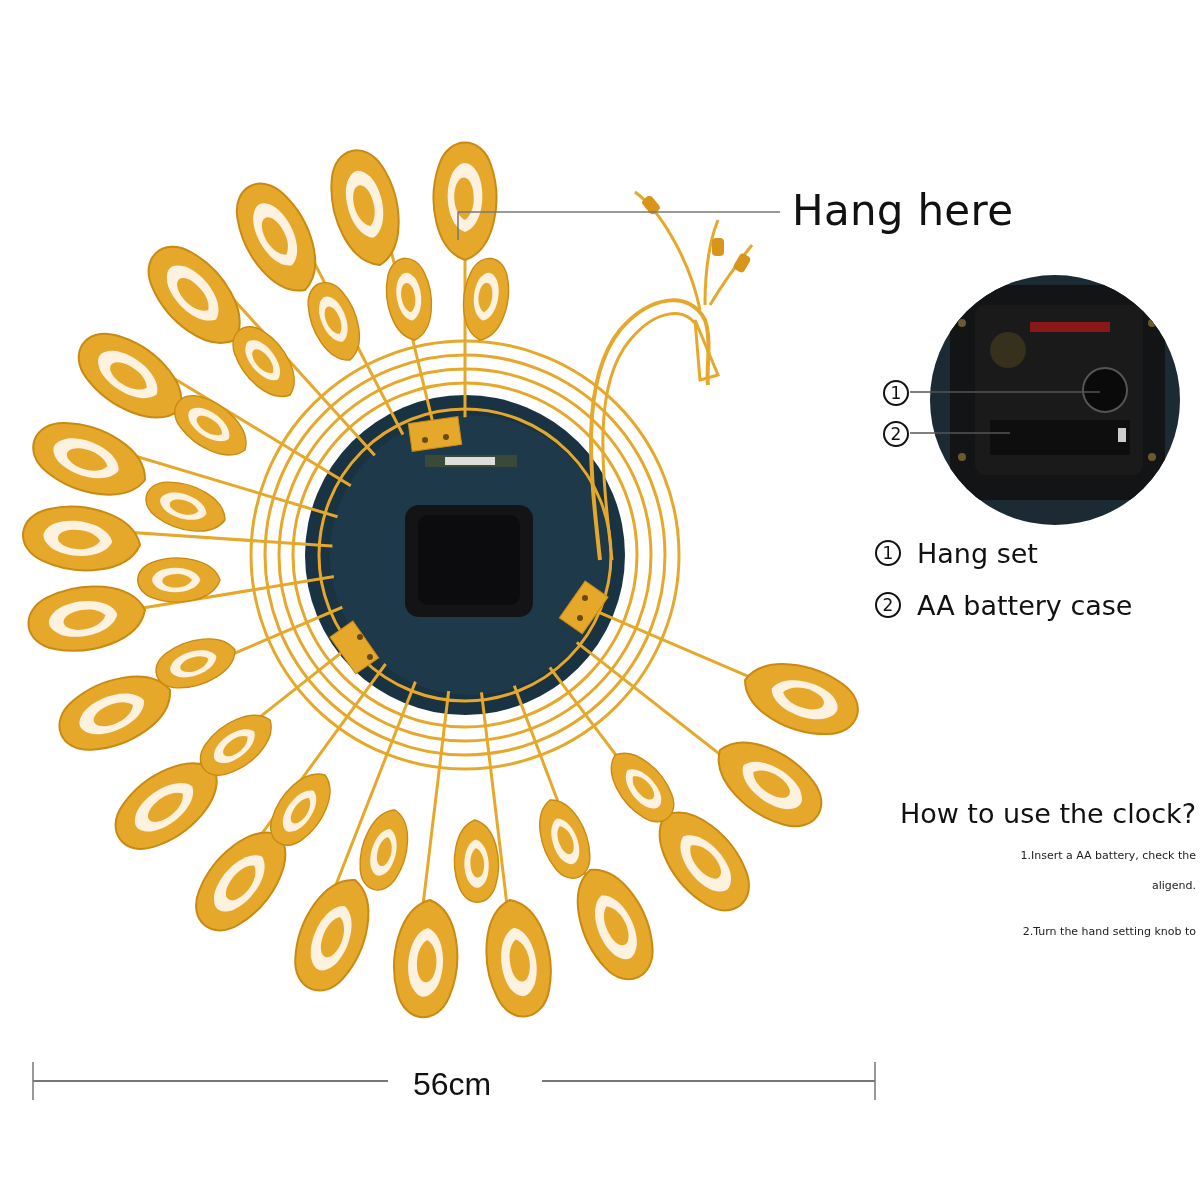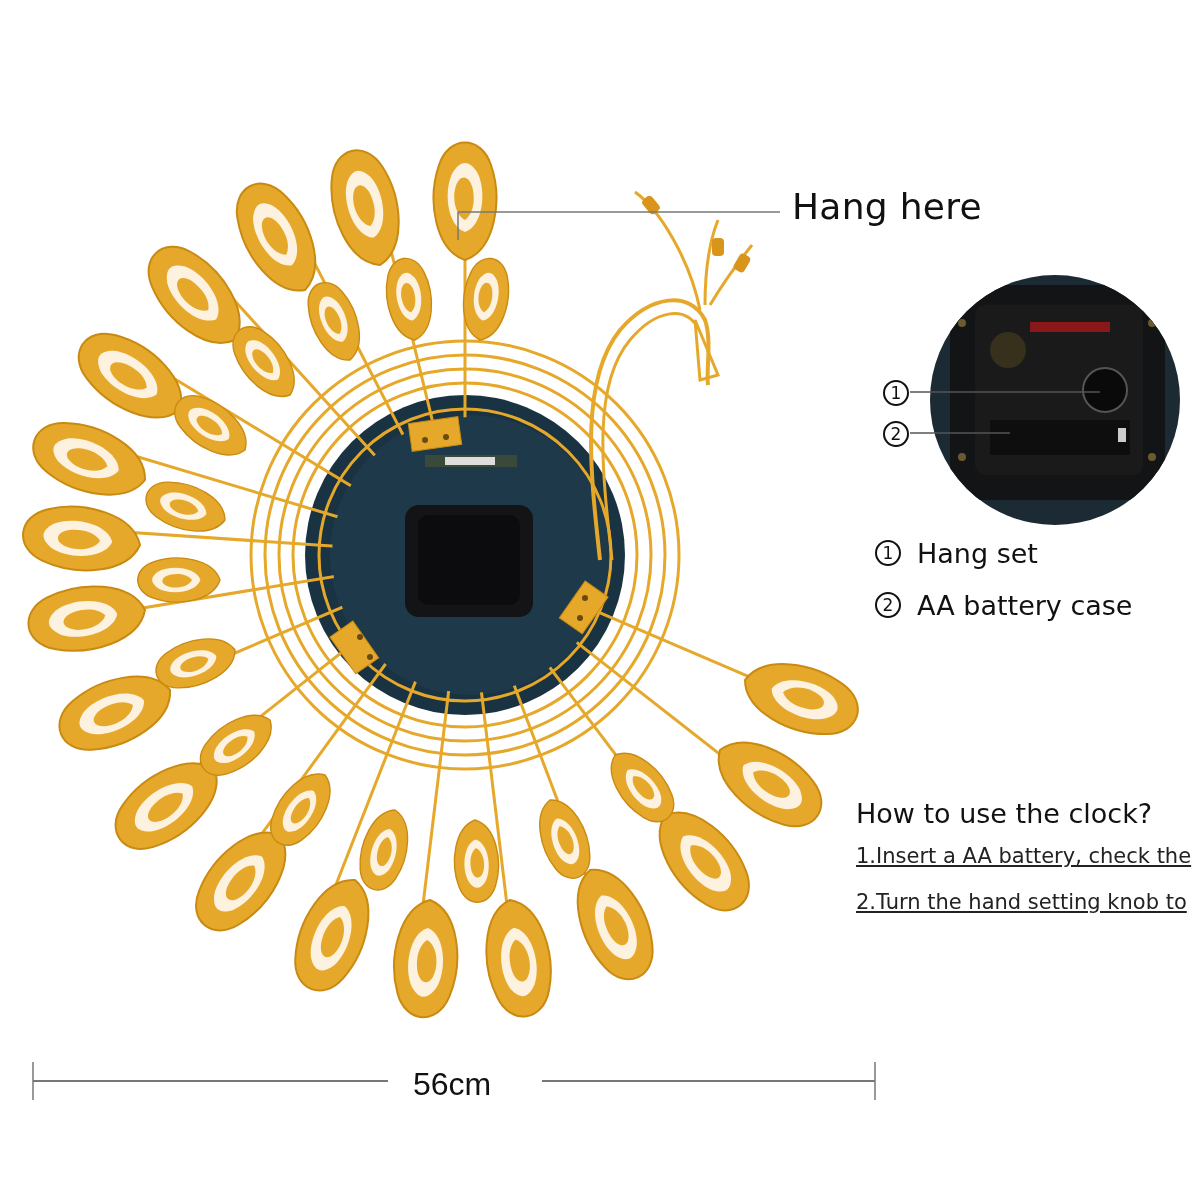--- a/index.html
+++ b/index.html
@@ -1,26 +1,26 @@
 <!DOCTYPE html>
 <html><head>
 <meta charset="utf-8">
 <style>
   html, body { margin: 0; padding: 0; background: #ffffff; }
   body { width: 1200px; height: 1200px; position: relative; overflow: hidden;
          font-family: "DejaVu Sans", sans-serif; color: #111; }
   .abs { position: absolute; }
   #clock-svg { position: absolute; left: 0; top: 0; }
-  .callout-text { font-size: 36px; color: #111; letter-spacing: 0.3px; }
+  .callout-text { font-size: 42px; color: #111; letter-spacing: 0.3px; }
   .legend-item { font-size: 27px; color: #111; display: flex; align-items: center; gap: 16px; }
   .circ-num { width: 26px; height: 26px; border: 2px solid #111; border-radius: 50%;
               display: inline-flex; align-items: center; justify-content: center;
               font-size: 17px; line-height: 1; box-sizing: border-box; }
   .howto-title { font-size: 27px; color: #111; }
-  .howto-step { font-size: 21px; color: #222; line-height: 30px; text-decoration: underline; }
+  .howto-step { font-size: 11px; color: #222; line-height: 30px; }
   .dim-label { font-size: 32px; font-family: "Liberation Sans", sans-serif; color: #111; }
 </style>
 </head>
 <body>
 
 <svg id="clock-svg" width="1200" height="1200" viewBox="0 0 1200 1200">
   <defs>
     <g id="feather">
       <path d="M0,0 C-30,-10 -38,-60 -26,-95 C-16,-125 16,-125 26,-95 C38,-60 30,-10 0,0 Z" fill="#E6A82A" stroke="#C98A12" stroke-width="2"></path>
       <path d="M0,-28 C-18,-34 -22,-70 -12,-88 C-4,-100 4,-100 12,-88 C22,-70 18,-34 0,-28 Z" fill="#fff" opacity="0.85"></path>
@@ -175,21 +175,22 @@
   <div class="legend-item" style="height:36px;">
     <span class="circ-num">1</span>
     <span>Hang set</span>
   </div>
   <div class="legend-item" style="height:36px; margin-top:16px;">
     <span class="circ-num">2</span>
     <span>AA battery case</span>
   </div>
 </div>
 
-<div class="abs" style="left:856px; top:798px; width:340px;">
+<div class="abs" style="left:856px; top:798px; width:340px;text-align:right;">
   <div class="howto-title">How to use the clock?</div>
   <div style="margin-top:12px;">
     <div class="howto-step">1.Insert a AA battery, check the</div>
+    <div class="howto-step">aligend.</div>
     <div class="howto-step" style="margin-top:16px;">2.Turn the hand setting knob to</div>
   </div>
 </div>
 
 <div class="abs dim-label" style="left:413px; top:1050px;margin-top:16px;">56cm</div>
 
 </body></html>

